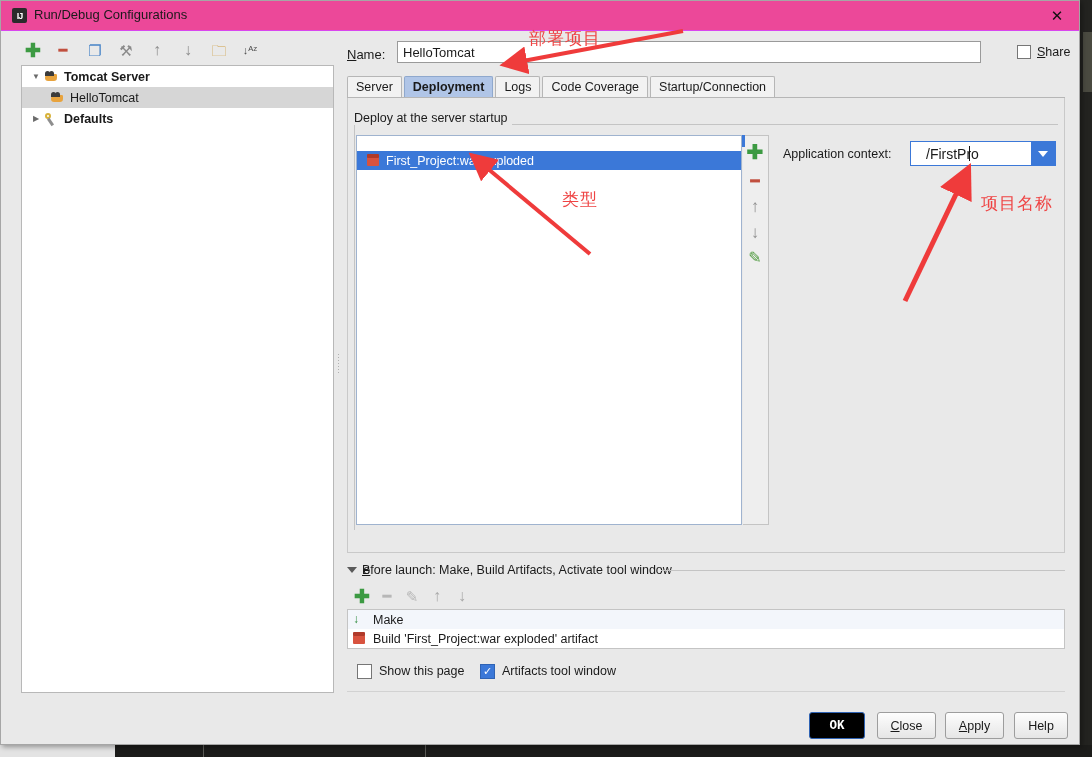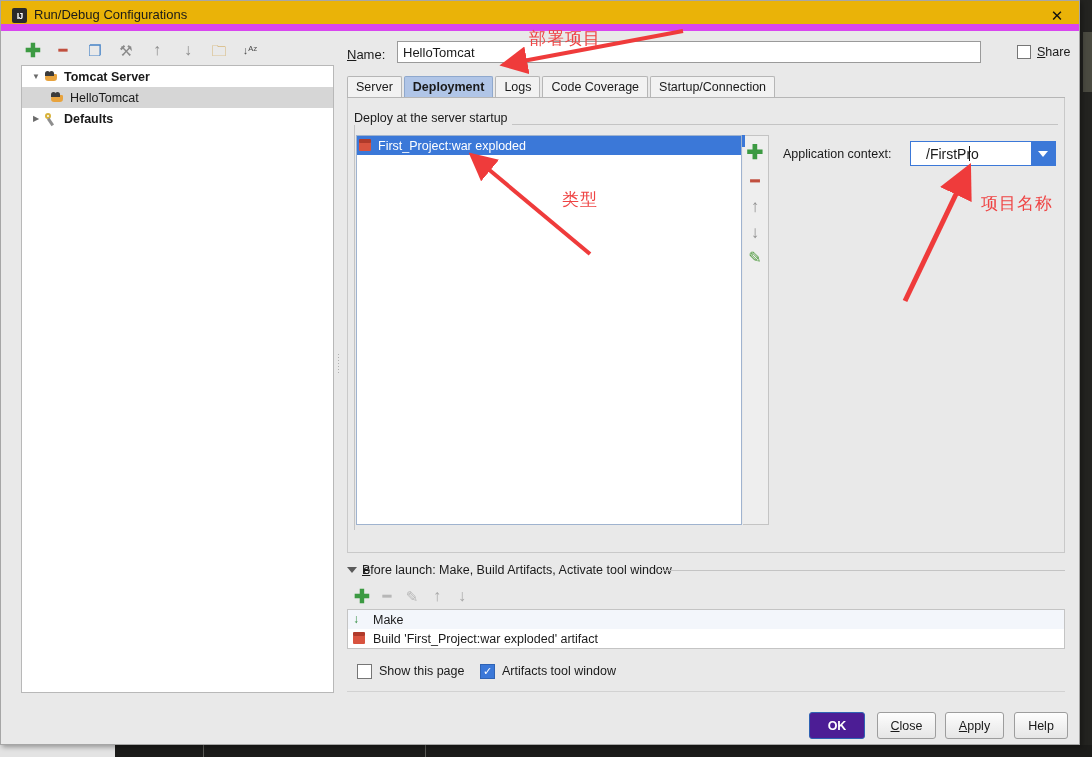--- a/index.html
+++ b/index.html
@@ -32,22 +32,22 @@
   
   #dialog{
     position:absolute;left:0;top:0;width:1080px;height:745px;
     background:#e9e9e9;
     border:1px solid #a6a6a6;
     box-sizing:border-box;
     box-shadow:2px 2px 5px rgba(0,0,0,.35);
   }
   #titlebar{
     position:absolute;left:0;top:0;width:100%;height:30px;
-    background:#eab308;
-    border-bottom:7px solid #d946ef;
+    background:#ec4899;
+    border-bottom:1px solid #d946ef;
     box-sizing:border-box;
   }
   #title-icon{
     position:absolute;left:11px;top:7px;width:15px;height:15px;
     background:#2b2b2b;border-radius:2px;
     color:#fff;font-size:9px;font-weight:bold;
     display:flex;align-items:center;justify-content:center;
     font-family:"Liberation Sans", sans-serif;letter-spacing:-1px;
   }
   #title-text{
@@ -169,23 +169,23 @@
   #deploy-group-line{
     position:absolute;left:353px;top:123px;width:704px;height:1px;background:#c4c4c4;
   }
   #deploy-group-left{position:absolute;left:353px;top:123px;width:1px;height:406px;background:#c4c4c4;}
 
   #deploy-list{
     position:absolute;left:355px;top:134px;width:386px;height:390px;
     background:#fff;border:1px solid #9fb3cf;box-sizing:border-box;overflow:hidden;
   }
   #deploy-row{
-    position:absolute;left:0;top:0;width:100%;height:19px;
+    position:absolute;left:0;top:15px;width:100%;height:19px;
     background:#3b78d8;color:#fff;display:flex;align-items:center;
-    padding-left:2px;box-sizing:border-box;font-size:12.5px;cursor:pointer;
+    padding-left:10px;box-sizing:border-box;font-size:12.5px;cursor:pointer;
   }
   .artifact-ico{
     width:14px;height:13px;position:relative;display:inline-block;margin-right:5px;flex:0 0 auto;
   }
   .artifact-ico:before{
     content:"";position:absolute;left:0;top:3px;width:12px;height:9px;
     background:#d8533f;border-radius:1px;
   }
   .artifact-ico:after{
     content:"";position:absolute;left:0;top:0px;width:12px;height:4px;
@@ -269,21 +269,21 @@
   
   .btn{
     position:absolute;top:711px;height:27px;
     border:1px solid #9d9d9d;border-radius:3px;
     background:linear-gradient(#fdfdfd,#e6e6e6);
     font-family:"Liberation Sans", sans-serif;font-size:12.5px;
     display:flex;align-items:center;justify-content:center;cursor:pointer;
     color:#1a1a1a;box-sizing:border-box;
   }
   .btn.primary{
-    background:#4c1d95;border-color:#2f63b4;color:#fff;font-weight:bold;
+    background:#000000;border-color:#2f63b4;color:#fff;font-weight:bold;font-family:Liberation Mono, monospace;
   }
   .btn u{text-decoration:underline;}
 
   
   .anno-text{
     position:absolute;color:#ef4444;font-size:17px;
     font-family:"Liberation Sans", sans-serif;white-space:nowrap;
     letter-spacing:1px;
   }
   svg.anno{position:absolute;left:0;top:0;width:1092px;height:757px;pointer-events:none;}

